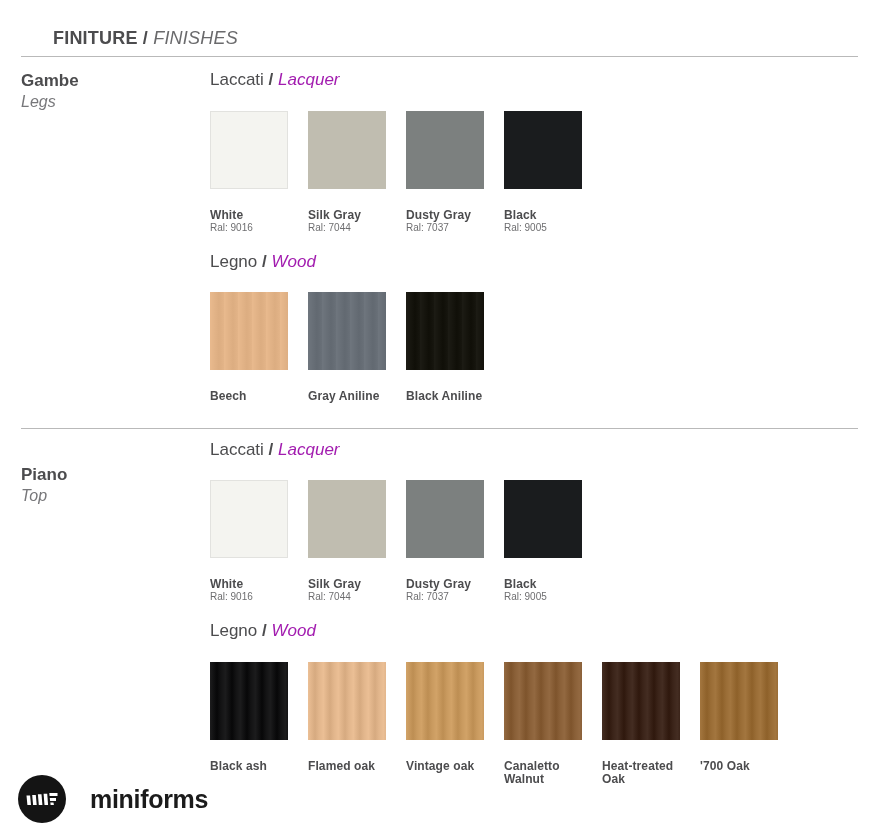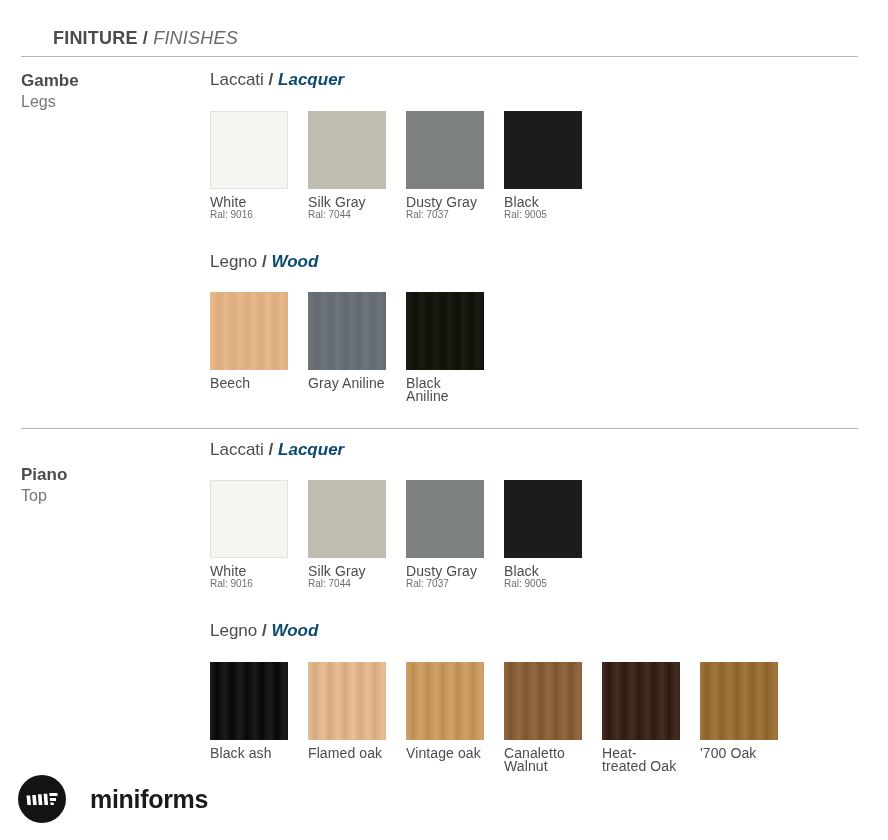--- a/index.html
+++ b/index.html
@@ -47,57 +47,58 @@
   .sec-label .it {
     display: block;
     font-size: 17px;
     font-weight: bold;
     color: #4c4c4e;
     line-height: 21px;
   }
   .sec-label .en {
     display: block;
     font-size: 16px;
+    font-style: italic;
     color: #77777a;
     line-height: 22px;
   }
   .sec-legs { top: 70px; }
   .sec-top  { top: 464px; }
 
   
   .group-heading {
     position: absolute;
     left: 210px;
     font-size: 17px;
     white-space: nowrap;
     color: #4c4c4e;
   }
   .group-heading .it  { font-weight: normal; }
   .group-heading .sep { font-weight: bold; }
-  .group-heading .en  { font-style: italic; font-weight: bold; color: #0c4a6e; }
+  .group-heading .en  { font-style: italic; font-weight: normal; color: #a21caf; }
 
   
   .swatch-row { position: absolute; left: 210px; }
   .swatch {
     position: absolute;
     top: 0;
     width: 78px;
   }
   .swatch .chip {
     width: 78px;
     height: 78px;
     display: block;
     background-repeat: no-repeat;
   }
   .swatch .chip.bordered { box-shadow: inset 0 0 0 1px rgba(0,0,0,0.07); }
   .swatch .name {
     display: block;
-    margin-top: 7px;
-    font-size: 14px;
-    font-weight: normal;
+    margin-top: 20px;
+    font-size: 12px;
+    font-weight: bold;
     color: #4c4c4e;
     line-height: 13px;
     letter-spacing: 0.1px;
   }
   .swatch .ral {
     display: block;
     font-size: 10px;
     color: #6e6e70;
     line-height: 12px;
   }

